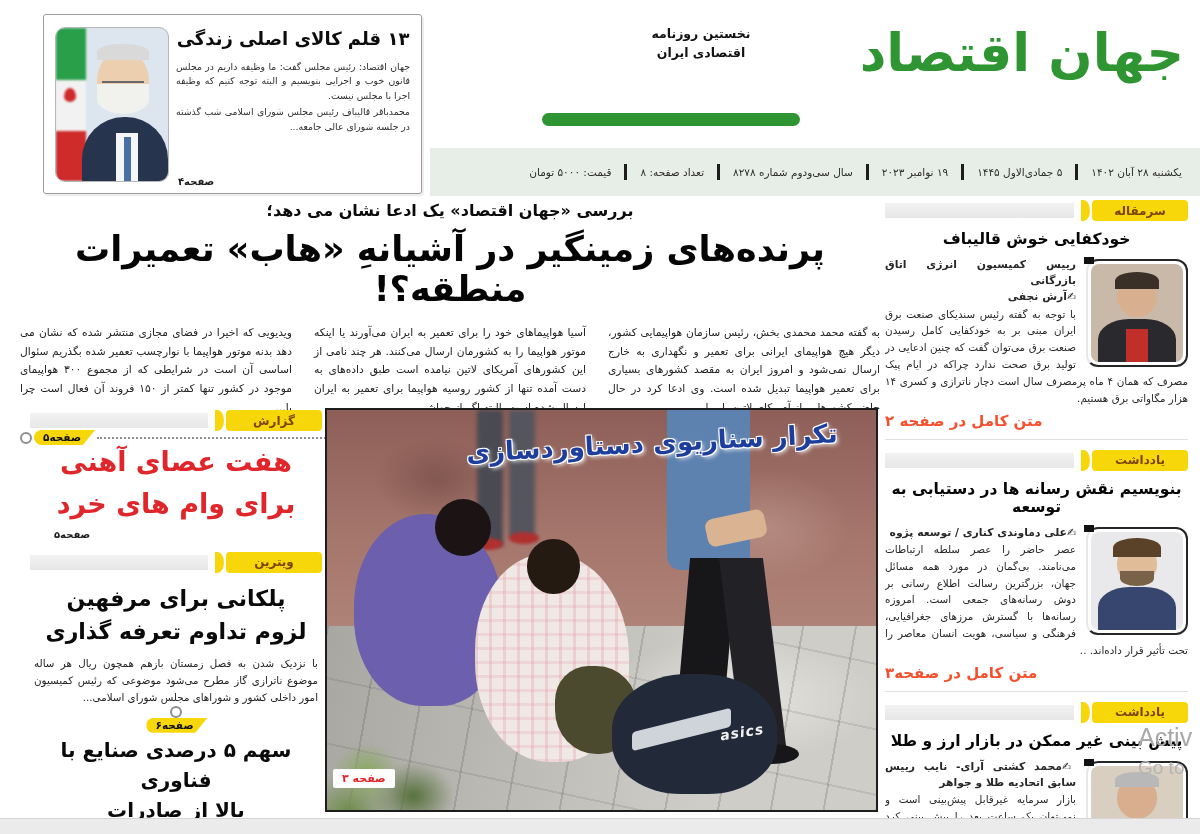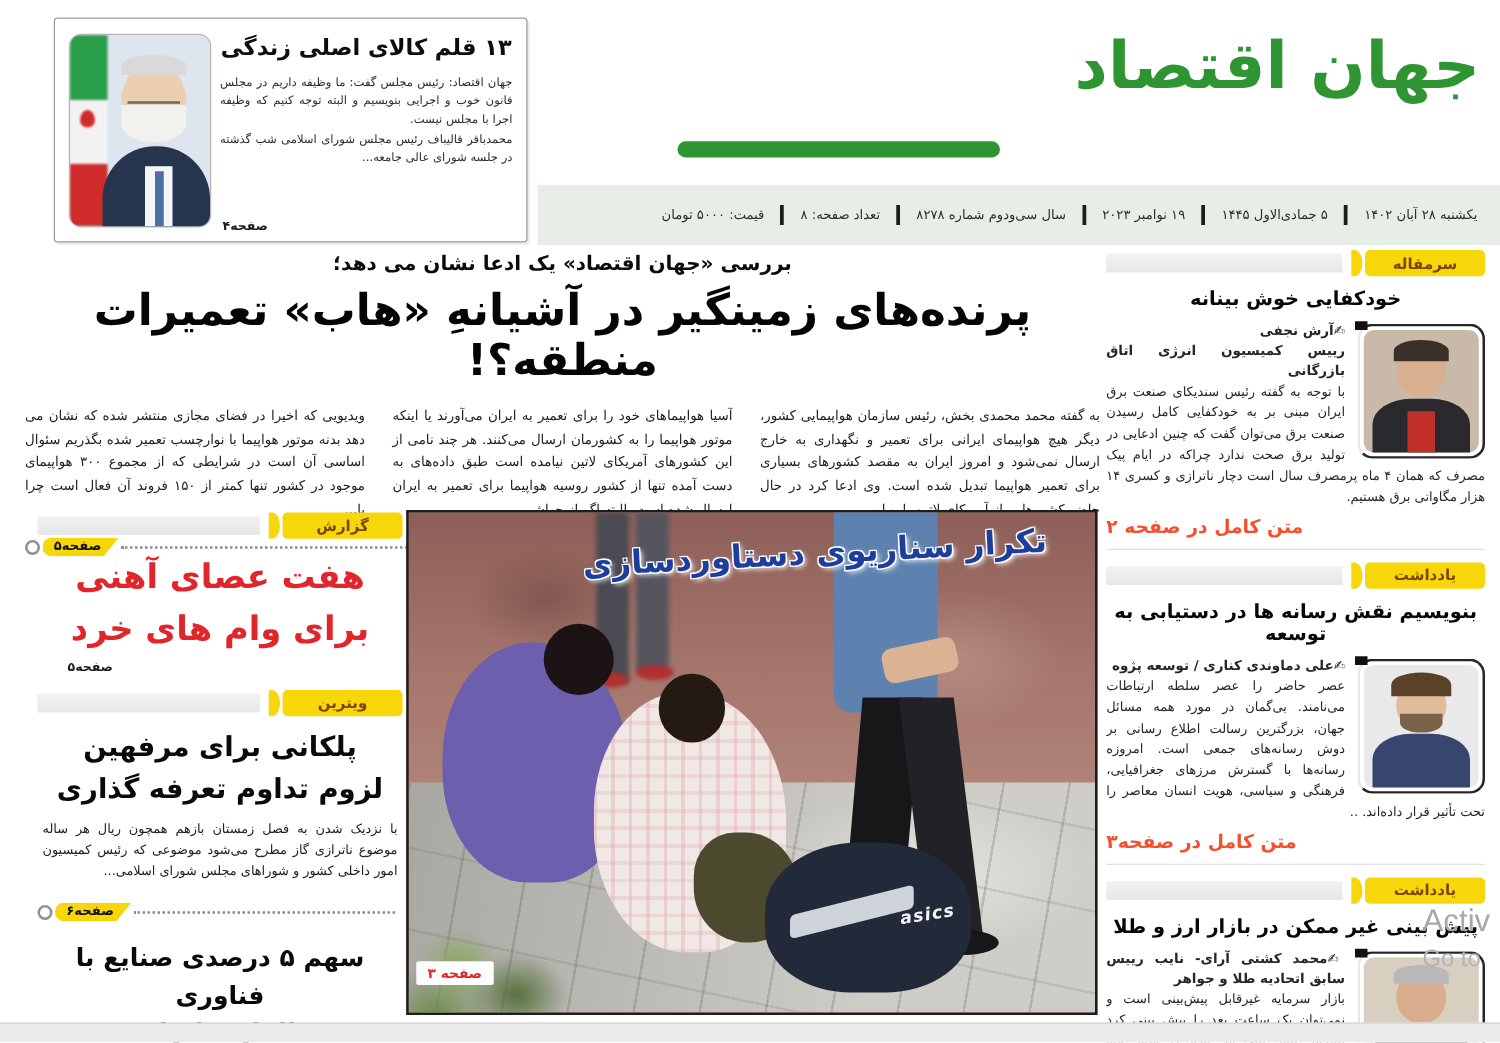--- a/index.html
+++ b/index.html
@@ -179,20 +179,24 @@
       </div>
       <div class="tb-body">
         <p>جهان اقتصاد: رئیس مجلس گفت: ما وظیفه داریم در مجلس قانون خوب و اجرایی بنویسیم و البته توجه کنیم که وظیفه اجرا با مجلس نیست.</p>
         <p>محمدباقر قالیباف رئیس مجلس شورای اسلامی شب گذشته در جلسه شورای عالی جامعه...</p>
       </div>
       <div class="tb-page">صفحه۴</div>
     </div>
   </div>
 
   <div class="abs masthead">
+    <div class="tagline">
+      <div>نخستین روزنامه</div>
+      <div>اقتصادی ایران</div>
+    </div>
     <div class="logo-text">جهان اقتصاد</div>
     <div class="logo-tail"></div>
   </div>
 
   <div class="abs datebar">
     <span>یکشنبه ۲۸ آبان ۱۴۰۲</span>
     <div class="sep"></div>
     <span>۵ جمادی‌الاول ۱۴۴۵</span>
     <div class="sep"></div>
     <span>۱۹ نوامبر ۲۰۲۳</span>
@@ -263,56 +267,56 @@
     <div class="stag" style="margin-top:12px;">
       <div class="strip"></div>
       <div class="comma"></div>
       <div class="label">ویترین</div>
     </div>
     <div class="black-headline">
       <div>پلکانی برای مرفهین</div>
       <div>لزوم تداوم تعرفه گذاری</div>
     </div>
     <div class="lc-body">با نزدیک شدن به فصل زمستان بازهم همچون ریال هر ساله موضوع ناترازی گاز مطرح می‌شود موضوعی که رئیس کمیسیون امور داخلی کشور و شوراهای مجلس شورای اسلامی...</div>
-    <div class="ptag" style="margin-top:16px;">
+    <div class="ptag" style="margin-top:0;flex-direction:column;">
       <div class="dot"></div>
       <div class="flag">صفحه۶</div>
       <div class="dots"></div>
     </div>
 
     <div class="black-headline sm" style="margin-top:13px;">
       <div>سهم ۵ درصدی صنایع با فناوری</div>
       <div>بالا از صادرات</div>
     </div>
 
   </div>
 
   <div class="abs sidebar">
 
     <div class="side-sec">
       <div class="stag">
         <div class="strip"></div>
         <div class="comma"></div>
         <div class="label">سرمقاله</div>
       </div>
-      <div class="side-title">خودکفایی خوش بینانه</div>
+      <div class="side-title">خودکفایی خوش قالیباف</div>
       <div class="side-content">
         <div class="pframe">
           <div class="sq"></div>
           <div class="pimg p-bg1 s1">
             <div class="ph-body"></div>
               <div class="ph-shirt"></div>
               <div class="ph-head"></div>
               <div class="ph-hair"></div>
           </div>
         </div>
+        <div class="author-line">رییس کمیسیون انرژی اتاق بازرگانی</div>
         <div class="author-line">
           <span>✍</span><span>آرش نجفی</span>
         </div>
-        <div class="author-line">رییس کمیسیون انرژی اتاق بازرگانی</div>
         <span>با توجه به گفته رئیس سندیکای صنعت برق ایران مبنی بر به خودکفایی کامل رسیدن صنعت برق می‌توان گفت که چنین ادعایی در تولید برق صحت ندارد چراکه در ایام پیک مصرف که همان ۴ ماه پرمصرف سال است دچار ناترازی و کسری ۱۴ هزار مگاواتی برق هستیم.</span>
       </div>
       <div class="more-ref">متن کامل در صفحه ۲</div>
     </div>
 
     <div class="side-sep"></div>
 
     <div class="side-sec">
       <div class="stag">
         <div class="strip"></div>

